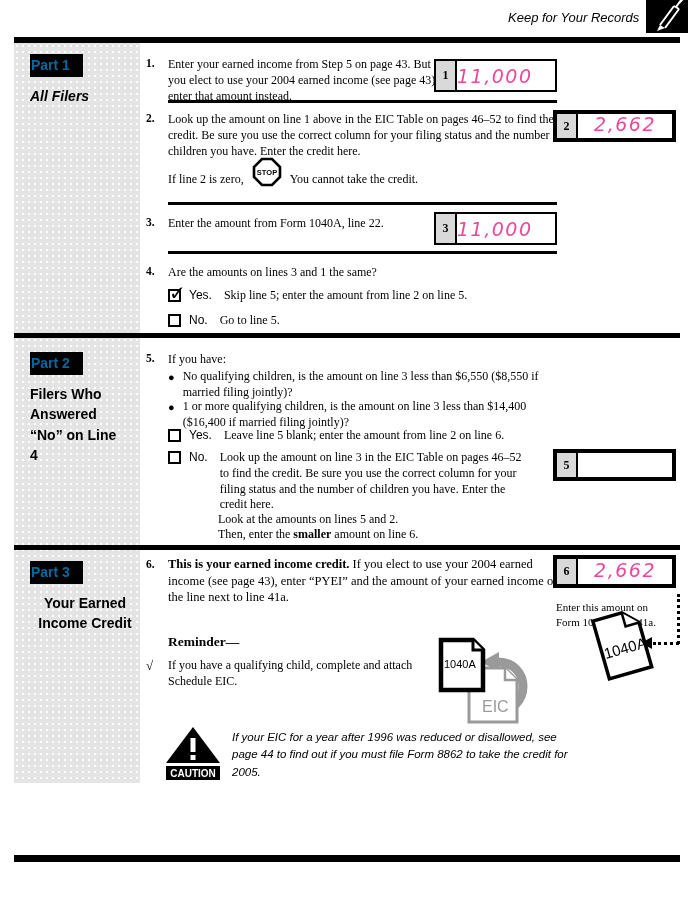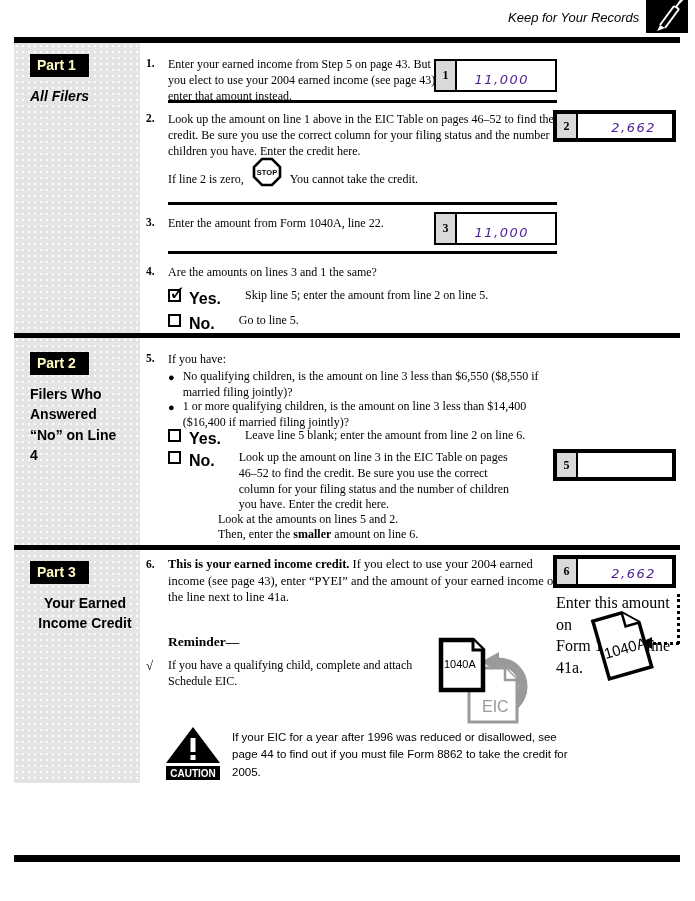--- a/index.html
+++ b/index.html
@@ -16,67 +16,67 @@
   .hdr-keep { font-family:"Liberation Sans",sans-serif; font-style:italic; font-size:13px; }
 
   
   .sidebar {
     position:absolute; left:14px; top:43px; width:126px; height:740px;
     background-color:#e4e4e4;
     background-image: radial-gradient(#fdfdfd 1px, rgba(0,0,0,0) 1.3px);
     background-size: 6px 6px;
   }
   .part-badge {
-    position:absolute; background:#000; color:#fef9c3;
+    position:absolute; background:#000; color:#0369a1;
     font-family:"Liberation Sans",sans-serif; font-weight:bold; font-size:14px;
-    padding: 3px 13px 4px 7px; display:inline-block;
+    padding: 3px 13px 4px 1px; display:inline-block;
   }
   .part-heading {
     position:absolute; font-family:"Liberation Sans",sans-serif; font-weight:bold;
     font-size:14px; line-height:1.45;
   }
 
   
   .ln-num { position:absolute; font-weight:bold; font-size:11.5px; }
   .ln-text { position:absolute; font-size:12px; line-height:1.32; }
   .bold { font-weight: bold; }
   .opt-row { position:absolute; display:flex; align-items:flex-start; font-size:12px; line-height:1.32; }
   .cbx {
     position:relative; flex:0 0 auto; width:13px; height:13px;
     border:2px solid #000; margin:0 8px 0 0; top:1px; background:#fff;
   }
   .cbx .check {
     position:absolute; left:-1px; top:-11px; font-size:20px; font-weight:bold;
     font-family:"DejaVu Sans",sans-serif;
   }
-  .opt-label { font-family:"Liberation Sans",sans-serif; font-weight:bold; font-size:16px; margin-right:24px; white-space:nowrap; }
+  .opt-label { font-family:"Liberation Sans",sans-serif; font-weight:normal; font-size:12px; margin-right:12px; white-space:nowrap; }
   .bullet-row { position:absolute; display:flex; font-size:12px; line-height:1.32; }
   .bullet-dot { flex:0 0 auto; margin-right:8px; font-size:11px; position:relative; top:1px; }
 
   
   .entrybox { position:absolute; display:flex; background:#fff; }
   .entrybox.thin { border:2px solid #000; }
   .entrybox.thick { border:4px solid #000; }
   .entrybox .lbl {
     flex:0 0 21px; background:#d9d9d9; border-right:2px solid #000;
     display:flex; align-items:center; justify-content:center;
     font-weight:bold; font-size:12px;
   }
   .entrybox .val {
     flex:1; display:flex; align-items:flex-end; justify-content:flex-end;
-    font-family:"DejaVu Sans",sans-serif; font-style:italic; font-size:13px;
-    color:#4c1d95; letter-spacing:1.5px; padding:0 16px 3px 0;
+    font-family:"DejaVu Sans",sans-serif; font-style:italic; font-size:19px;
+    color:#ec4899; letter-spacing:1.5px; padding:0 16px 3px 0;
   }
   .entrybox.thin .val { padding-right:26px; }
 
   .stop-row { position:absolute; display:flex; align-items:center; font-size:12px; }
   .stop-row svg { margin:0 8px; }
 
-  .note-sm { position:absolute; font-size:16px; line-height:1.35; }
-  .caution-text { position:absolute; font-family:"Liberation Sans",sans-serif; font-size:11.5px; line-height:1.5; }
+  .note-sm { position:absolute; font-size:11px; line-height:1.35;margin-top:8px; }
+  .caution-text { position:absolute; font-family:"Liberation Sans",sans-serif; font-style:italic; font-size:11.5px; line-height:1.5; }
 
   .dot-v { position:absolute; border-left:3px dotted #000; }
   .dot-h { position:absolute; border-top:3px dotted #000; }
   .arrow-left {
     position:absolute; width:0; height:0;
     border-top:6px solid transparent; border-bottom:6px solid transparent;
     border-right:11px solid #000;
   }
 </style>
 </head>

